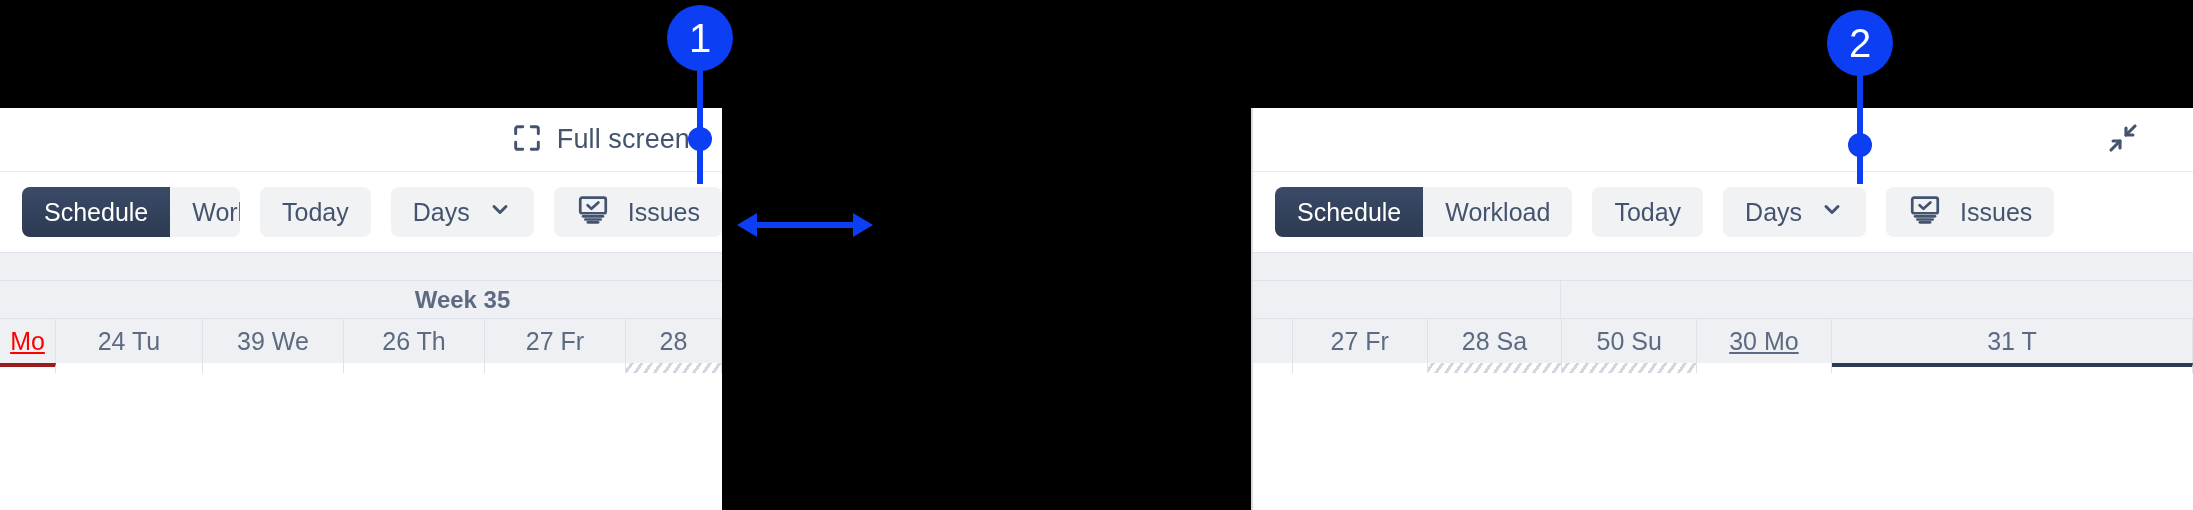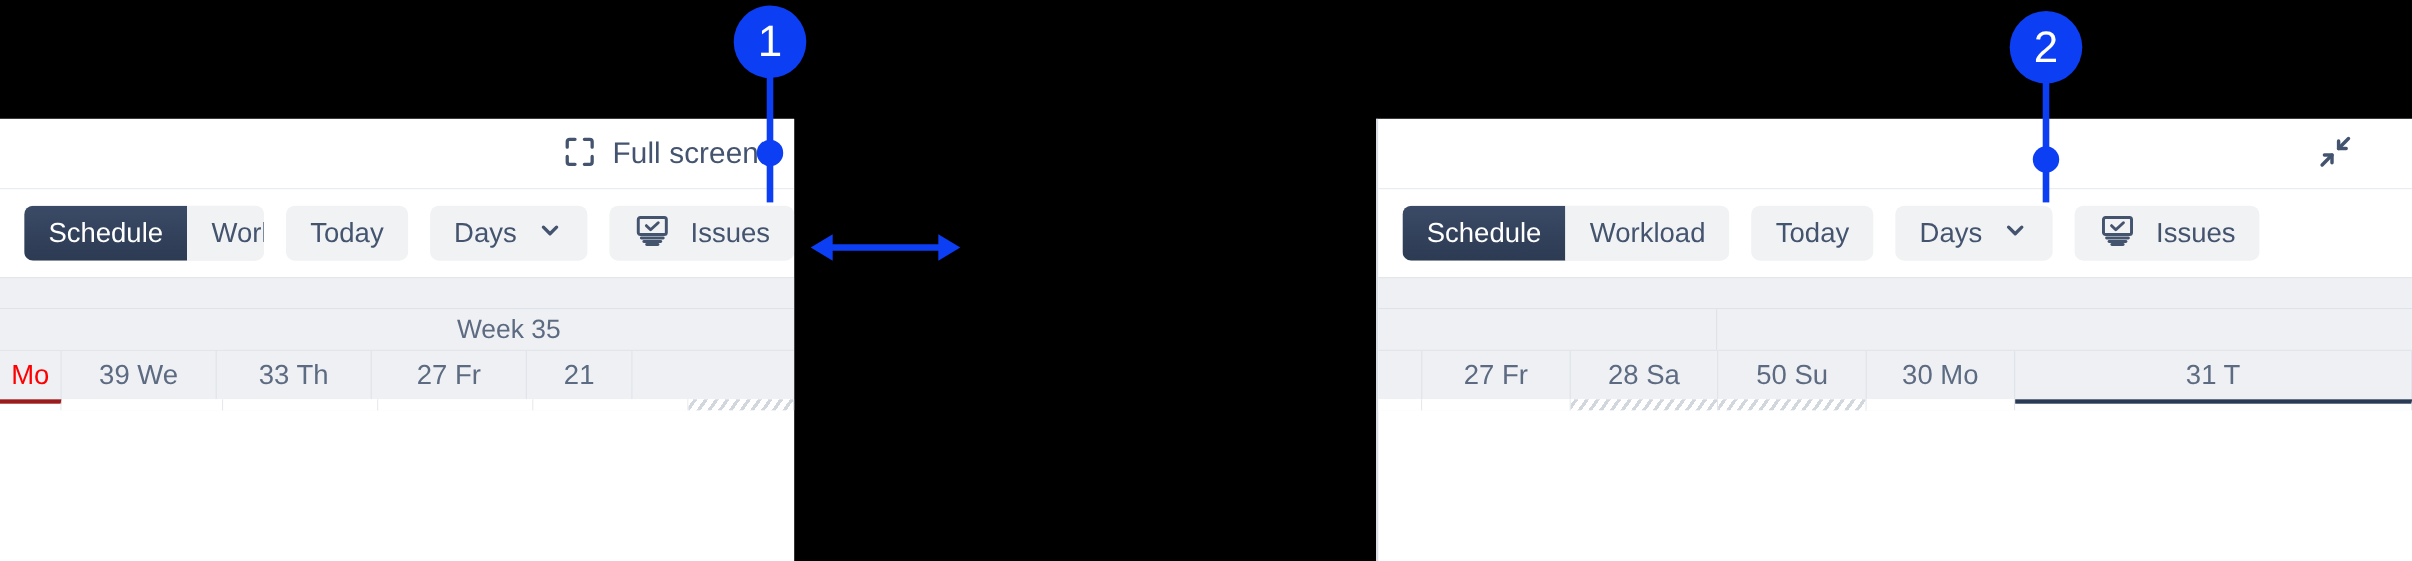--- a/index.html
+++ b/index.html
@@ -230,28 +230,29 @@
           </svg>
         </span>
         <span>Issues</span>
       </button>
     </div>
 
     <div class="cal">
       <div class="cal-blank"></div>
       <div class="cal-weekrow">
         <div class="cal-weeklabel" style="width:203px;border-right:0;background:#eef0f3;"></div>
-        <div class="cal-weeklabel" style="flex:1;border-right:0;">Week 35</div>
+        <div class="cal-weeklabel" style="flex:1;border-right:0;font-weight:bold;">Week 35</div>
       </div>
       <div class="cal-dayrow" id="left-days">
-          <div class="cal-day today" style="width: 56px;">Mo</div>
+          <div class="cal-day today" style="width: 56px; text-decoration: underline;">Mo</div>
+          <div class="cal-day" style="width: 147px;">24 Tu</div>
           <div class="cal-day" style="width: 141px;">39 We</div>
-          <div class="cal-day" style="width: 141px;">33 Th</div>
+          <div class="cal-day" style="width: 141px;">26 Th</div>
           <div class="cal-day" style="width: 141px;">27 Fr</div>
-          <div class="cal-day" style="width: 96px;">21</div>
+          <div class="cal-day" style="width: 96px;">28</div>
         </div>
       <div class="cal-underrow" id="left-unders">
           <div class="cal-under today" style="width: 56px;"></div>
           <div class="cal-under" style="width: 147px;"></div>
           <div class="cal-under" style="width: 141px;"></div>
           <div class="cal-under" style="width: 141px;"></div>
           <div class="cal-under" style="width: 141px;"></div>
           <div class="cal-under hatch" style="width: 96px;"></div>
         </div>
     </div>
@@ -307,21 +308,21 @@
       <div class="cal-blank"></div>
       <div class="cal-weekrow">
         <div class="cal-weeklabel" style="width:308px;"></div>
         <div class="cal-weeklabel" style="flex:1;border-right:0;"></div>
       </div>
       <div class="cal-dayrow" id="right-days">
           <div class="cal-day" style="width: 40px;"></div>
           <div class="cal-day" style="width: 135px;">27 Fr</div>
           <div class="cal-day" style="width: 135px; text-align: center;">28 Sa</div>
           <div class="cal-day" style="width: 135px;">50 Su</div>
-          <div class="cal-day" style="width: 135px;">30 Mo</div>
+          <div class="cal-day" style="width: 135px; text-decoration: underline;">30 Mo</div>
           <div class="cal-day" style="width: 362px;">31 T</div>
         </div>
       <div class="cal-underrow" id="right-unders">
           <div class="cal-under" style="width: 40px;"></div>
           <div class="cal-under" style="width: 135px;"></div>
           <div class="cal-under hatch" style="width: 135px;"></div>
           <div class="cal-under hatch" style="width: 135px;"></div>
           <div class="cal-under" style="width: 135px;"></div>
           <div class="cal-under blue" style="width: 362px;"></div>
         </div>

